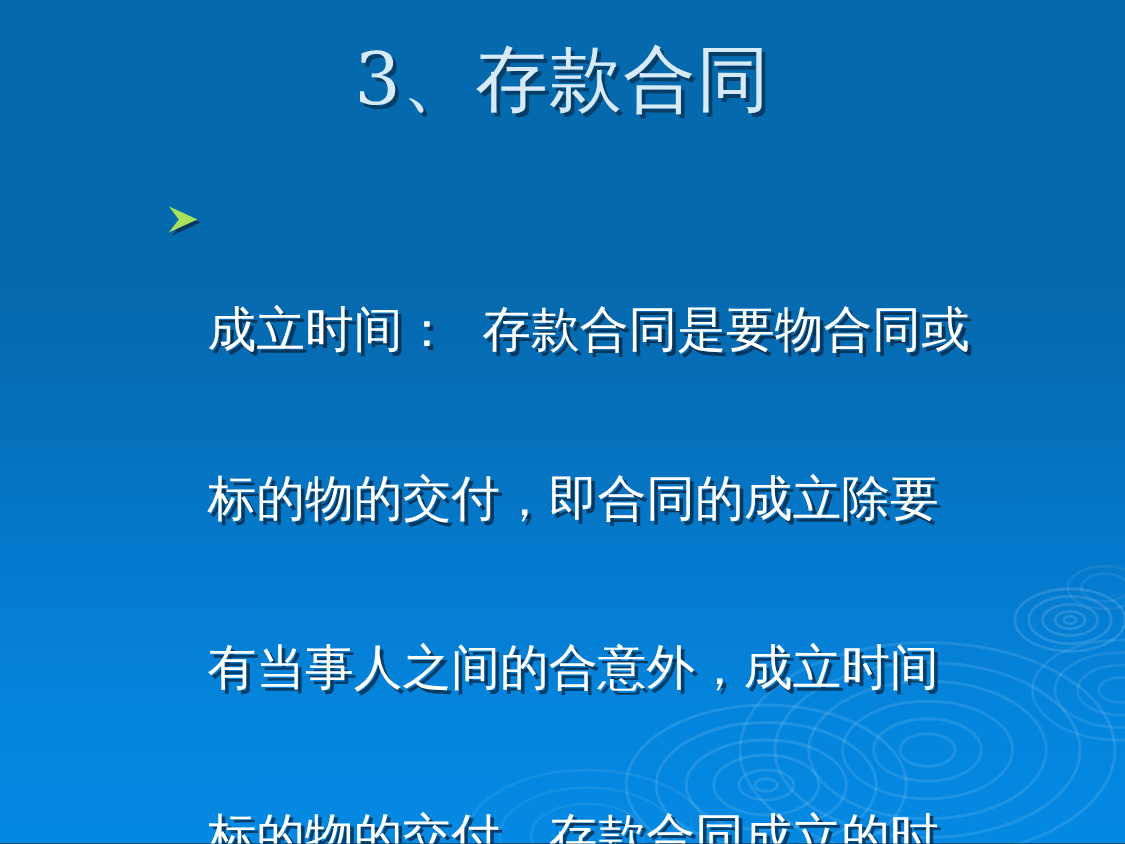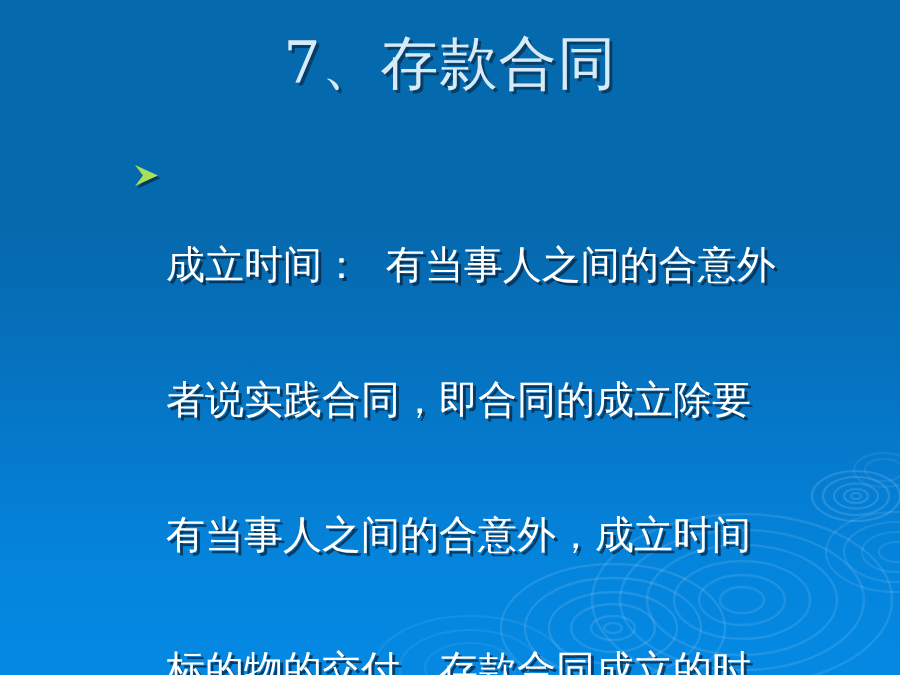--- a/index.html
+++ b/index.html
@@ -124,32 +124,32 @@
         <ellipse cx="470" cy="668" rx="45" ry="25"></ellipse>
       </g>
 
       <g opacity="0.07" stroke-width="2.0">
         <ellipse cx="884" cy="470" rx="30" ry="17"></ellipse>
         <ellipse cx="884" cy="470" rx="19" ry="11"></ellipse>
       </g>
     </g>
   </svg>
 
-  <div id="title">7、存款合同</div>
+  <div id="title">3、存款合同</div>
 
   <div id="body">
 
     <div class="bullet-row">
       <svg class="bullet-mark" viewBox="0 0 30 28" xmlns="http://www.w3.org/2000/svg" aria-hidden="true">
         <path d="M3 3 L26 13.5 L3 24 L11 13.5 Z" fill="rgba(8,30,52,.65)" transform="translate(2.5,2.5)"></path>
         <path d="M3 3 L26 13.5 L3 24 L11 13.5 Z" fill="#a8e05a"></path>
       </svg>
       <div class="bullet-text">
-        <span class="ln">成立时间：  有当事人之间的合意外</span>
-        <span class="ln">者说实践合同，即合同的成立除要</span>
+        <span class="ln">成立时间：  存款合同是要物合同或</span>
+        <span class="ln">标的物的交付，即合同的成立除要</span>
         <span class="ln">有当事人之间的合意外，成立时间</span>
         <span class="ln">标的物的交付。存款合同成立的时</span>
         
         
       </div>
     </div>
 
   </div>
 </div>
 

